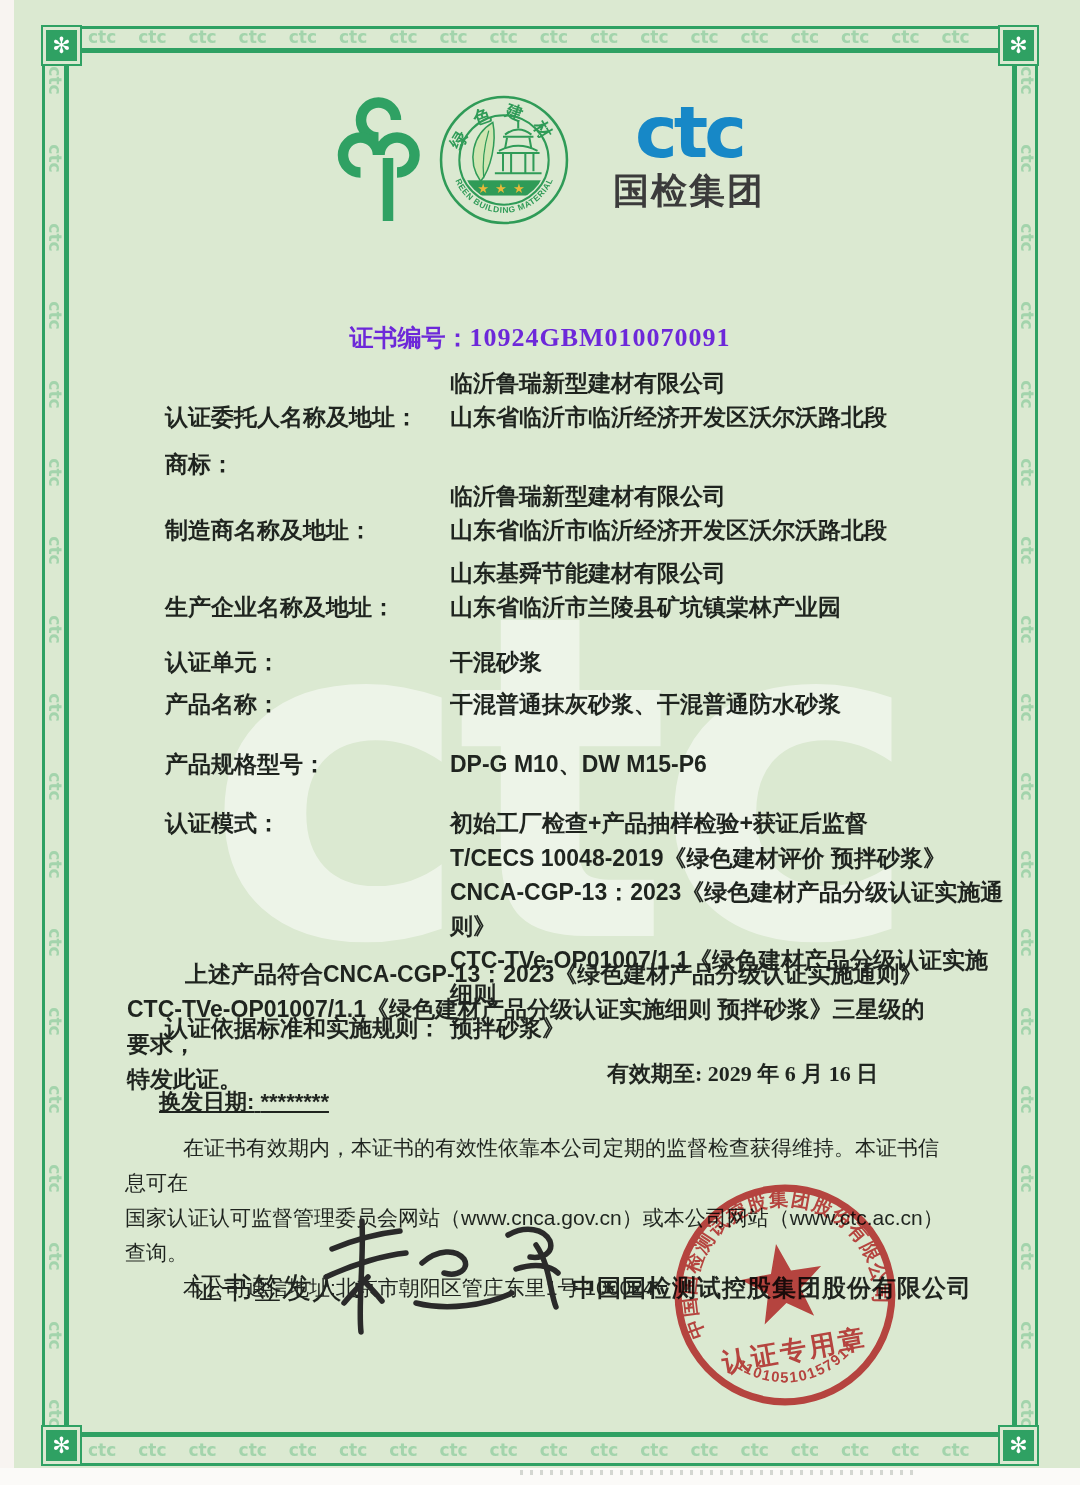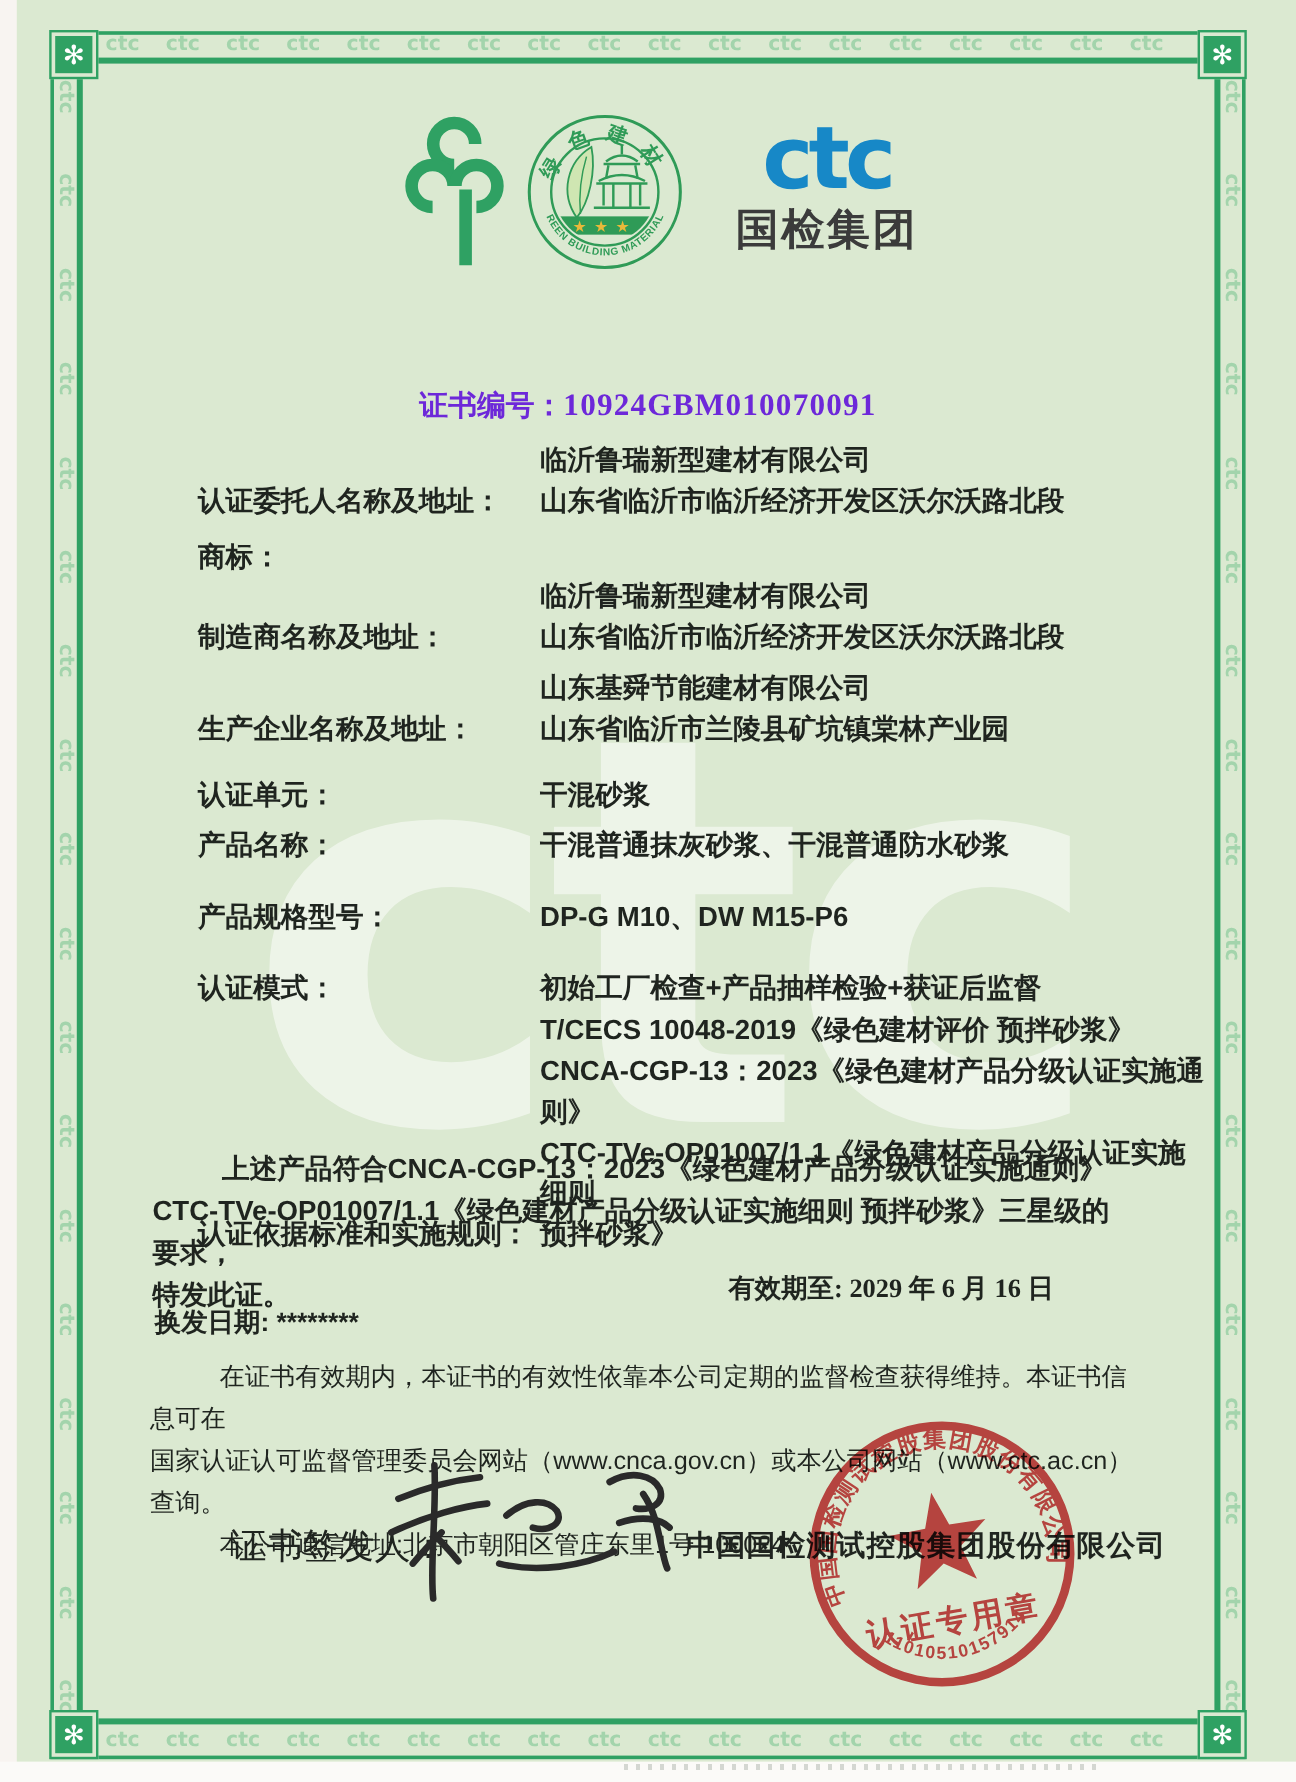--- a/index.html
+++ b/index.html
@@ -65,21 +65,21 @@
     font-size:23px;font-weight:bold;line-height:34px;align-items:flex-end;}
   .flabel{width:285px;flex:none;white-space:nowrap;}
   .fvalue{flex:1;}
   .fr0{top:366px}.fr1{top:447px}.fr2{top:479px}.fr3{top:556px}.fr4{top:645px}
   .fr5{top:687px}.fr6{top:747px}.fr7{top:806px}.fr8{top:841px}
 
   
   .statement{left:127px;top:957px;width:820px;font-size:23px;font-weight:bold;line-height:35px;}
   .indent{text-indent:58px;}
   .date-item{position:absolute;z-index:2;font-size:22px;font-weight:bold;white-space:nowrap;}
-  .d-issue{left:144px;top:1051px;} .d-reissue{left:129px;top:1087px;} .d-valid{left:607px;top:1059px;font-family:Liberation Serif, serif;}
+  .d-issue{left:144px;top:1051px;} .d-reissue{left:159px;top:1087px;text-decoration:underline;} .d-valid{left:607px;top:1059px;font-family:Liberation Serif, serif;}
   .footer-note{left:125px;top:1130px;width:822px;font-size:21px;font-weight:normal;line-height:35px;}
 
   
   .signer-label{left:192px;top:1268px;font-size:30px;font-weight:normal;}
   .signature{left:298px;top:1205px;}
   .company{left:572px;top:1272px;font-size:24px;font-weight:bold;letter-spacing:1px;}
   .seal{left:668px;top:1178px;z-index:3;transform:rotate(-10deg);
     mix-blend-mode:multiply;opacity:0.92;}
 
   .artifact{position:absolute;left:520px;top:1470px;width:400px;height:5px;z-index:9;

